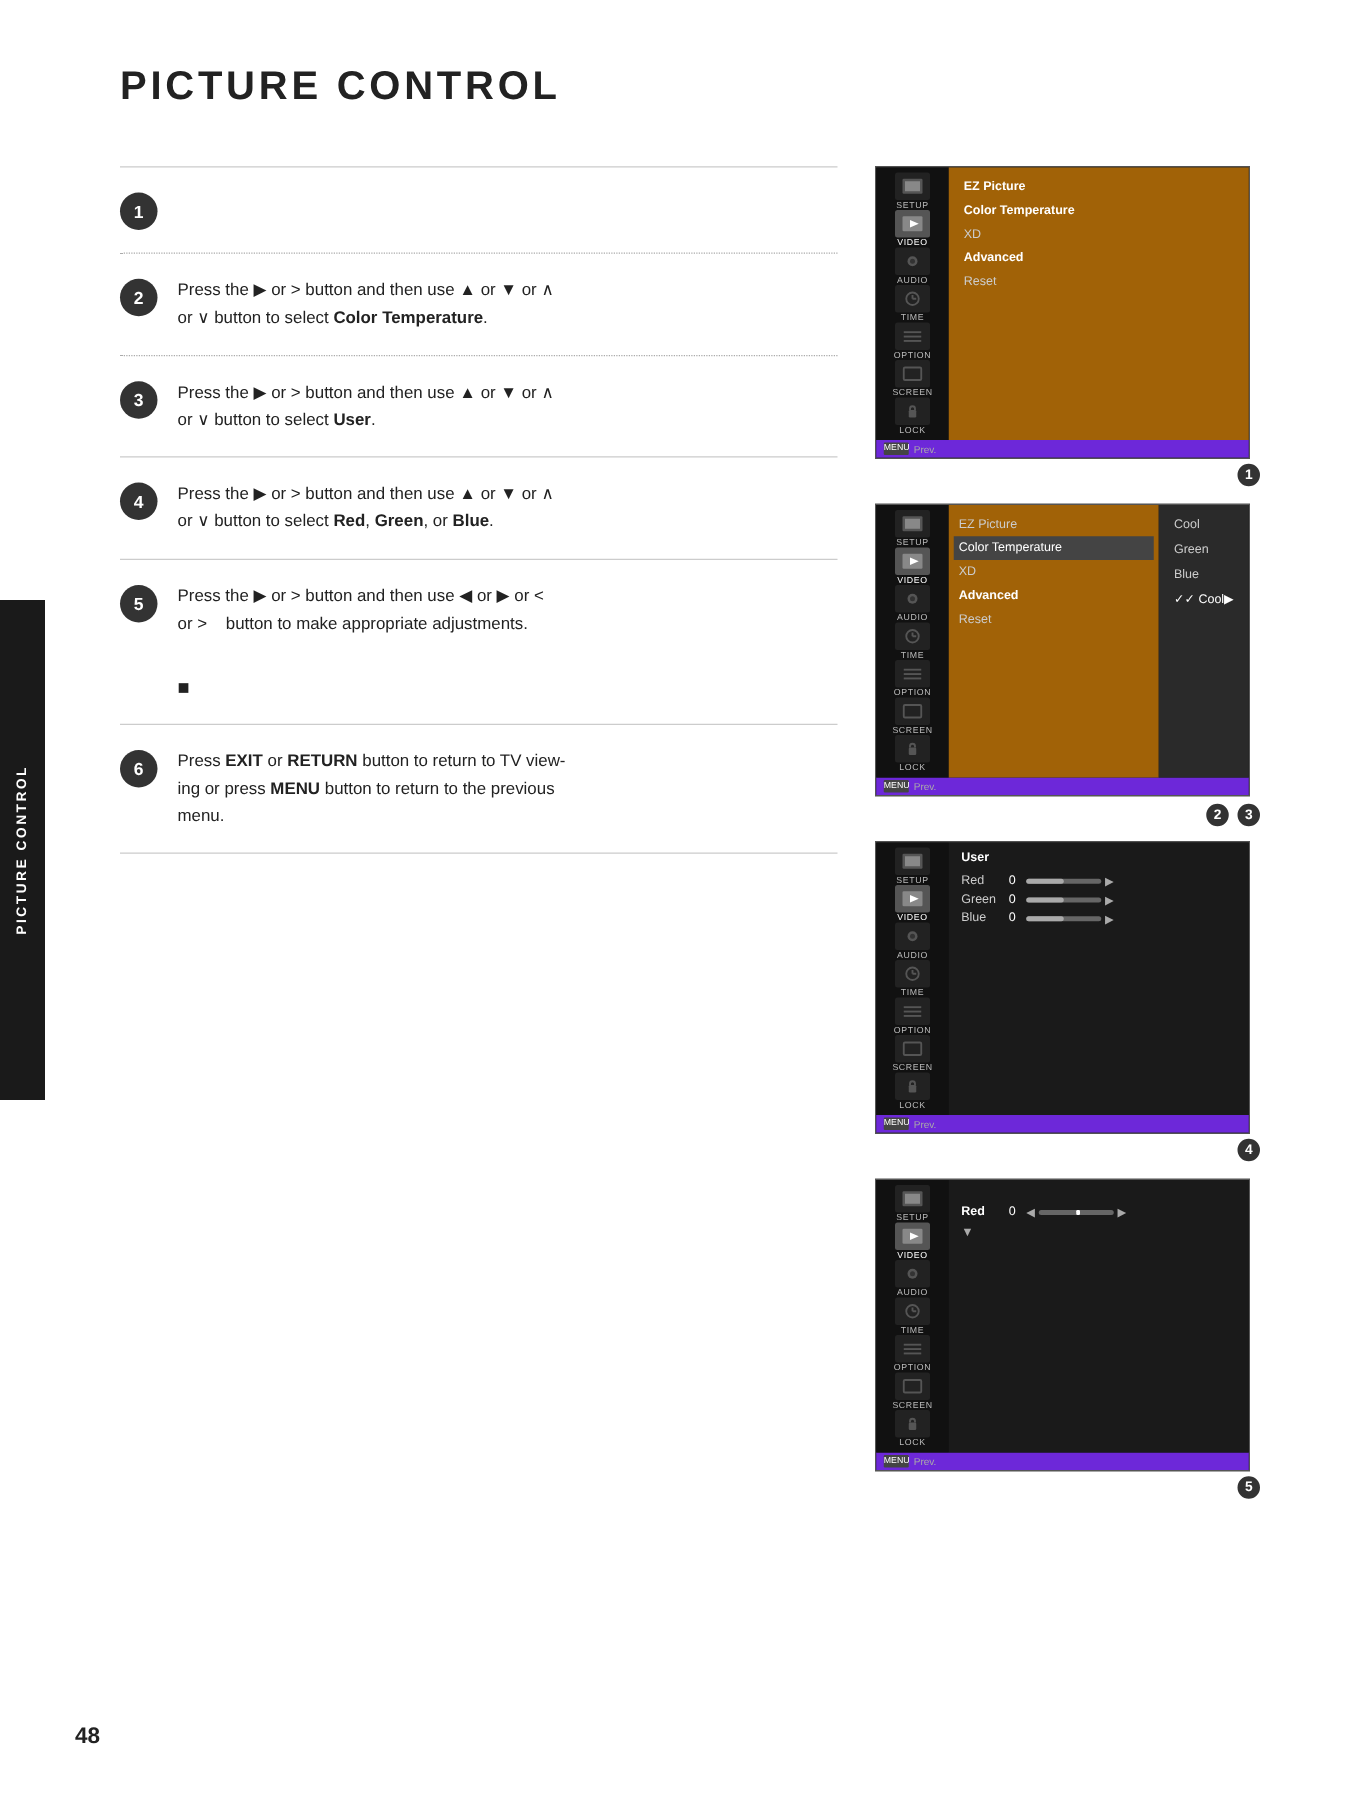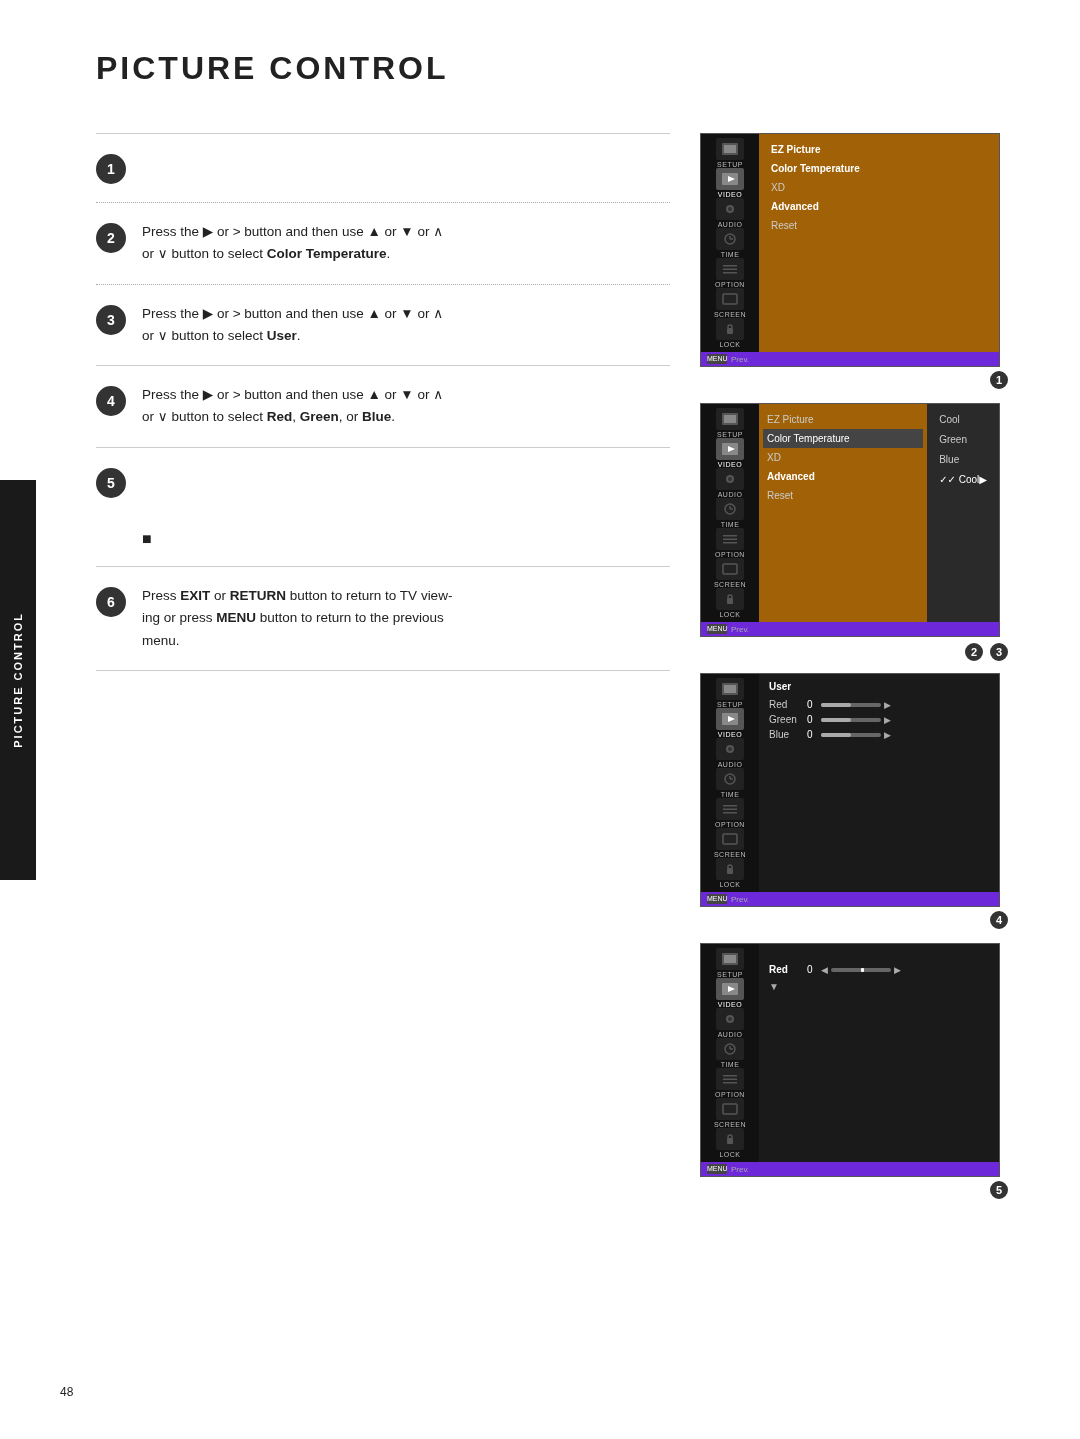--- a/index.html
+++ b/index.html
@@ -266,22 +266,22 @@
       position: relative;
       display: inline-block;
       margin-bottom: 20px;
     }
 
     
     .page-num {
       position: absolute;
       bottom: 40px;
       left: 60px;
-      font-size: 12px;
-      font-weight: normal;
+      font-size: 18px;
+      font-weight: bold;
     }
 
     
     .step.dotted {
       border-top: 1px dotted #aaa;
     }
 
     .screenshots-col .screenshot-wrapper:nth-child(2) .step-badge {
       content: '';
     }
@@ -347,20 +347,24 @@
       <div class="step">
         <div class="step-num">4</div>
         <div class="step-text">
           Press the ▶ or &gt; button and then use ▲ or ▼ or ∧<br>
           or ∨ button to select <b>Red</b>, <b>Green</b>, or <b>Blue</b>.
         </div>
       </div>
 
       <div class="step">
         <div class="step-num">5</div>
+        <div class="step-text">
+          Press the ▶ or &gt; button and then use ◀ or ▶ or &lt;<br>
+          or &gt; &nbsp;&nbsp; button to make appropriate adjustments.
+        </div>
       </div>
 
       <div class="step-note">
         <span class="step-note-bullet">■</span>
       </div>
 
       <div class="step" style="margin-top: 14px;">
         <div class="step-num">6</div>
         <div class="step-text">
           Press <b>EXIT</b> or <b>RETURN</b> button to return to TV view-<br>

